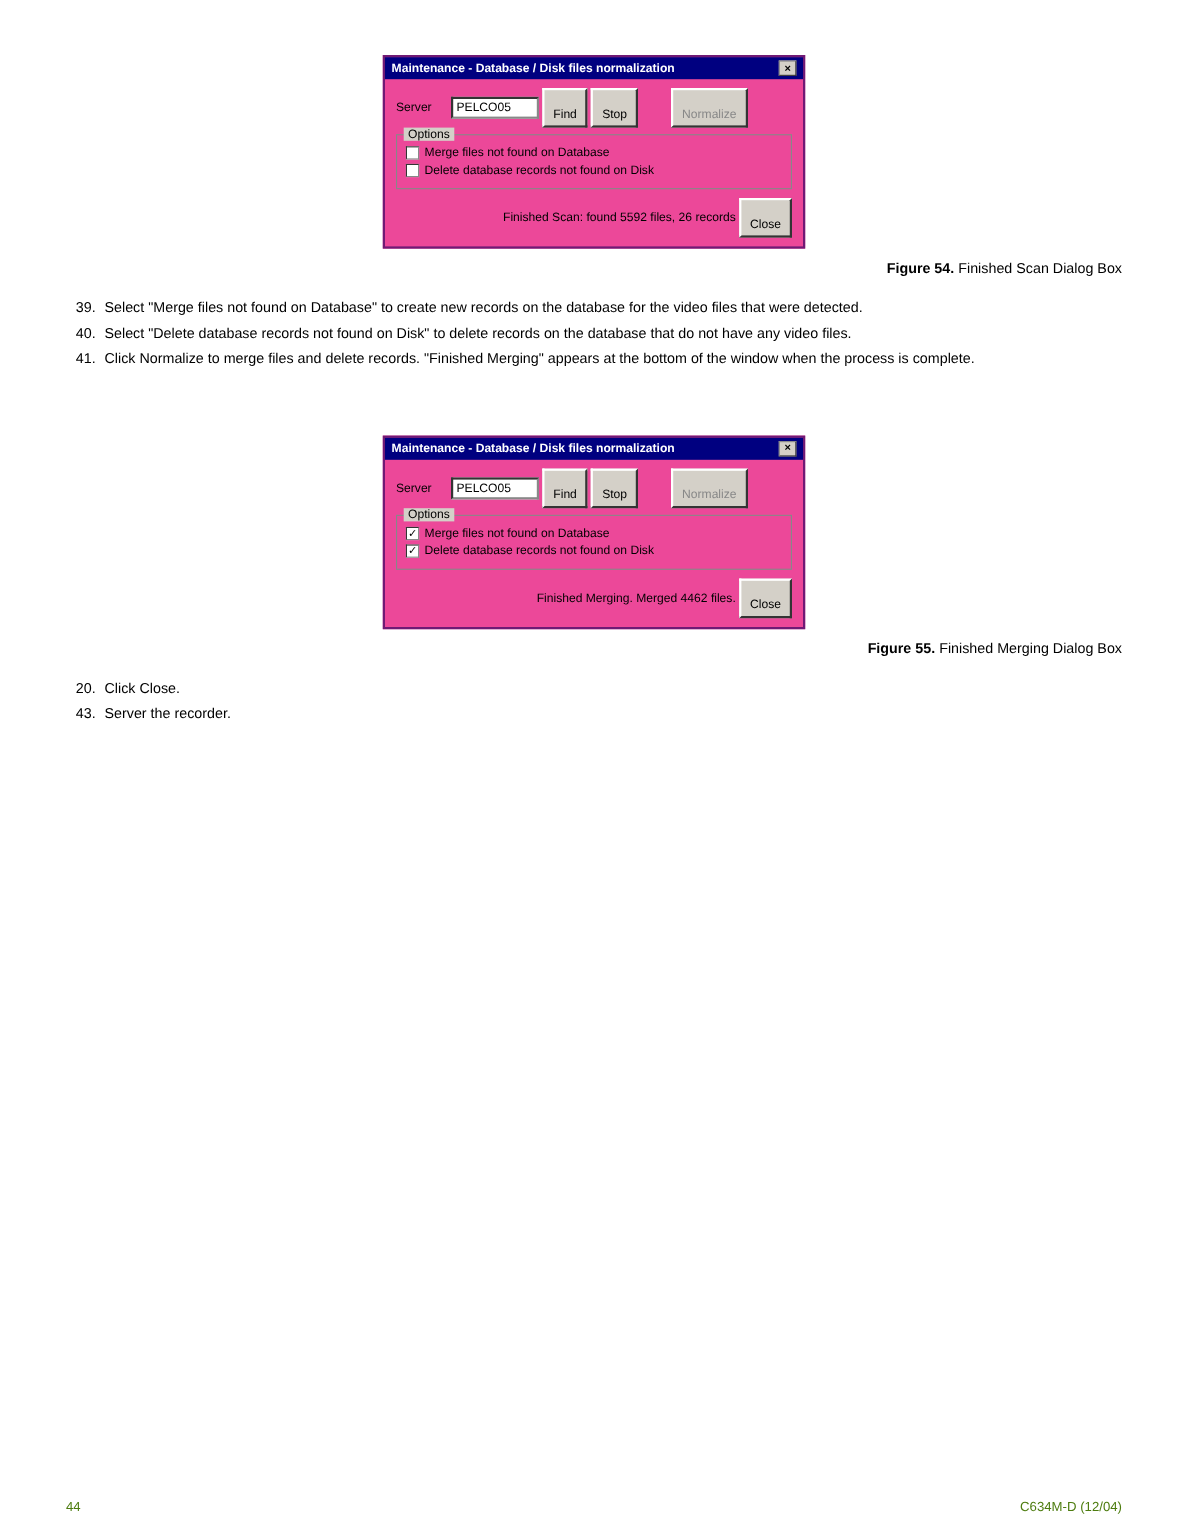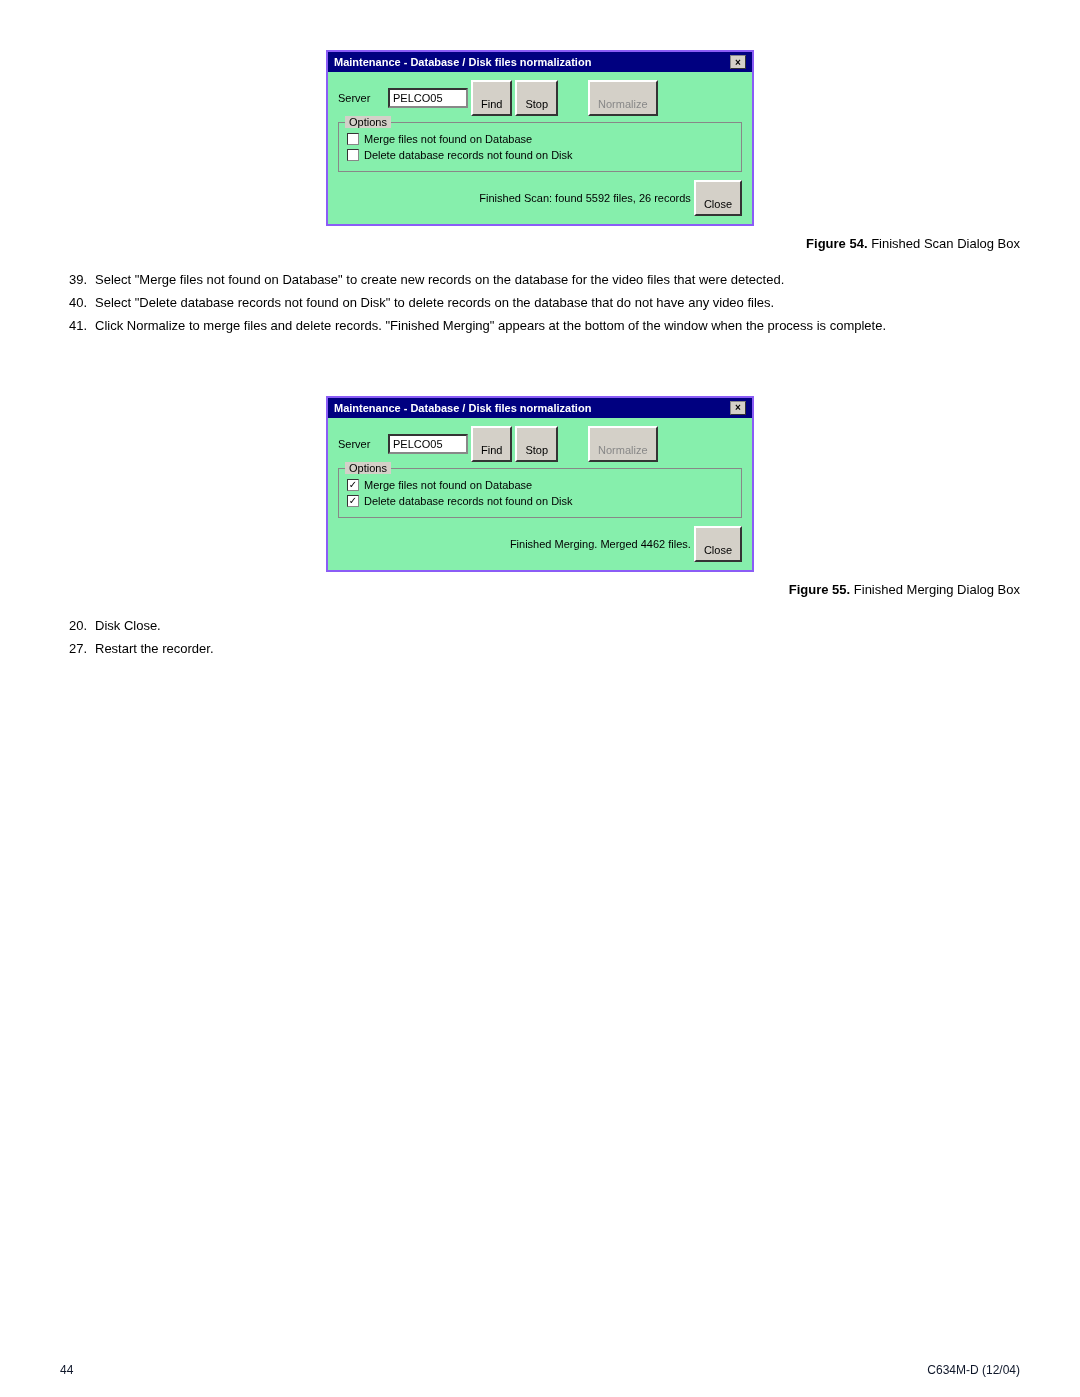--- a/index.html
+++ b/index.html
@@ -19,23 +19,23 @@
     }
 
     
     .dialog-container {
       display: flex;
       justify-content: center;
       margin: 20px 0 10px 0;
     }
 
     .dialog-box {
-      width: 428px;
-      border: 2px solid #8b5cf6;
-      background: #86efac;
+      width: 384px;
+      border: 2px solid #701a75;
+      background: #ec4899;
       font-family: 'Arial', sans-serif;
       font-size: 11px;
     }
 
     .dialog-titlebar {
       background: #000080;
       color: white;
       padding: 3px 6px;
       display: flex;
       justify-content: space-between;
@@ -201,21 +201,21 @@
 
     
     .page-footer {
       position: absolute;
       bottom: 20px;
       left: 60px;
       right: 60px;
       display: flex;
       justify-content: space-between;
       font-size: 12px;
-      color: #0f172a;
+      color: #4d7c0f;
       gap: 20px;
     }
 
     .spacer {
       height: 20px;
     }
   </style>
 </head>
 <body>
 
@@ -314,25 +314,25 @@
   </div>
 
   <div class="figure-caption">
     <strong>Figure 55.</strong>
     <span>Finished Merging Dialog Box</span>
   </div>
 
   <ul class="numbered-list">
     <li>
       <span class="list-number">20.</span>
-      <span class="list-text">Disk Close.</span>
-    </li>
-    <li>
-      <span class="list-number">27.</span>
-      <span class="list-text">Restart the recorder.</span>
+      <span class="list-text">Click Close.</span>
+    </li>
+    <li>
+      <span class="list-number">43.</span>
+      <span class="list-text">Server the recorder.</span>
     </li>
   </ul>
 
 </div>
 
 <div class="page-footer">
   <span>44</span>
   <span>C634M-D (12/04)</span>
 </div>
 

